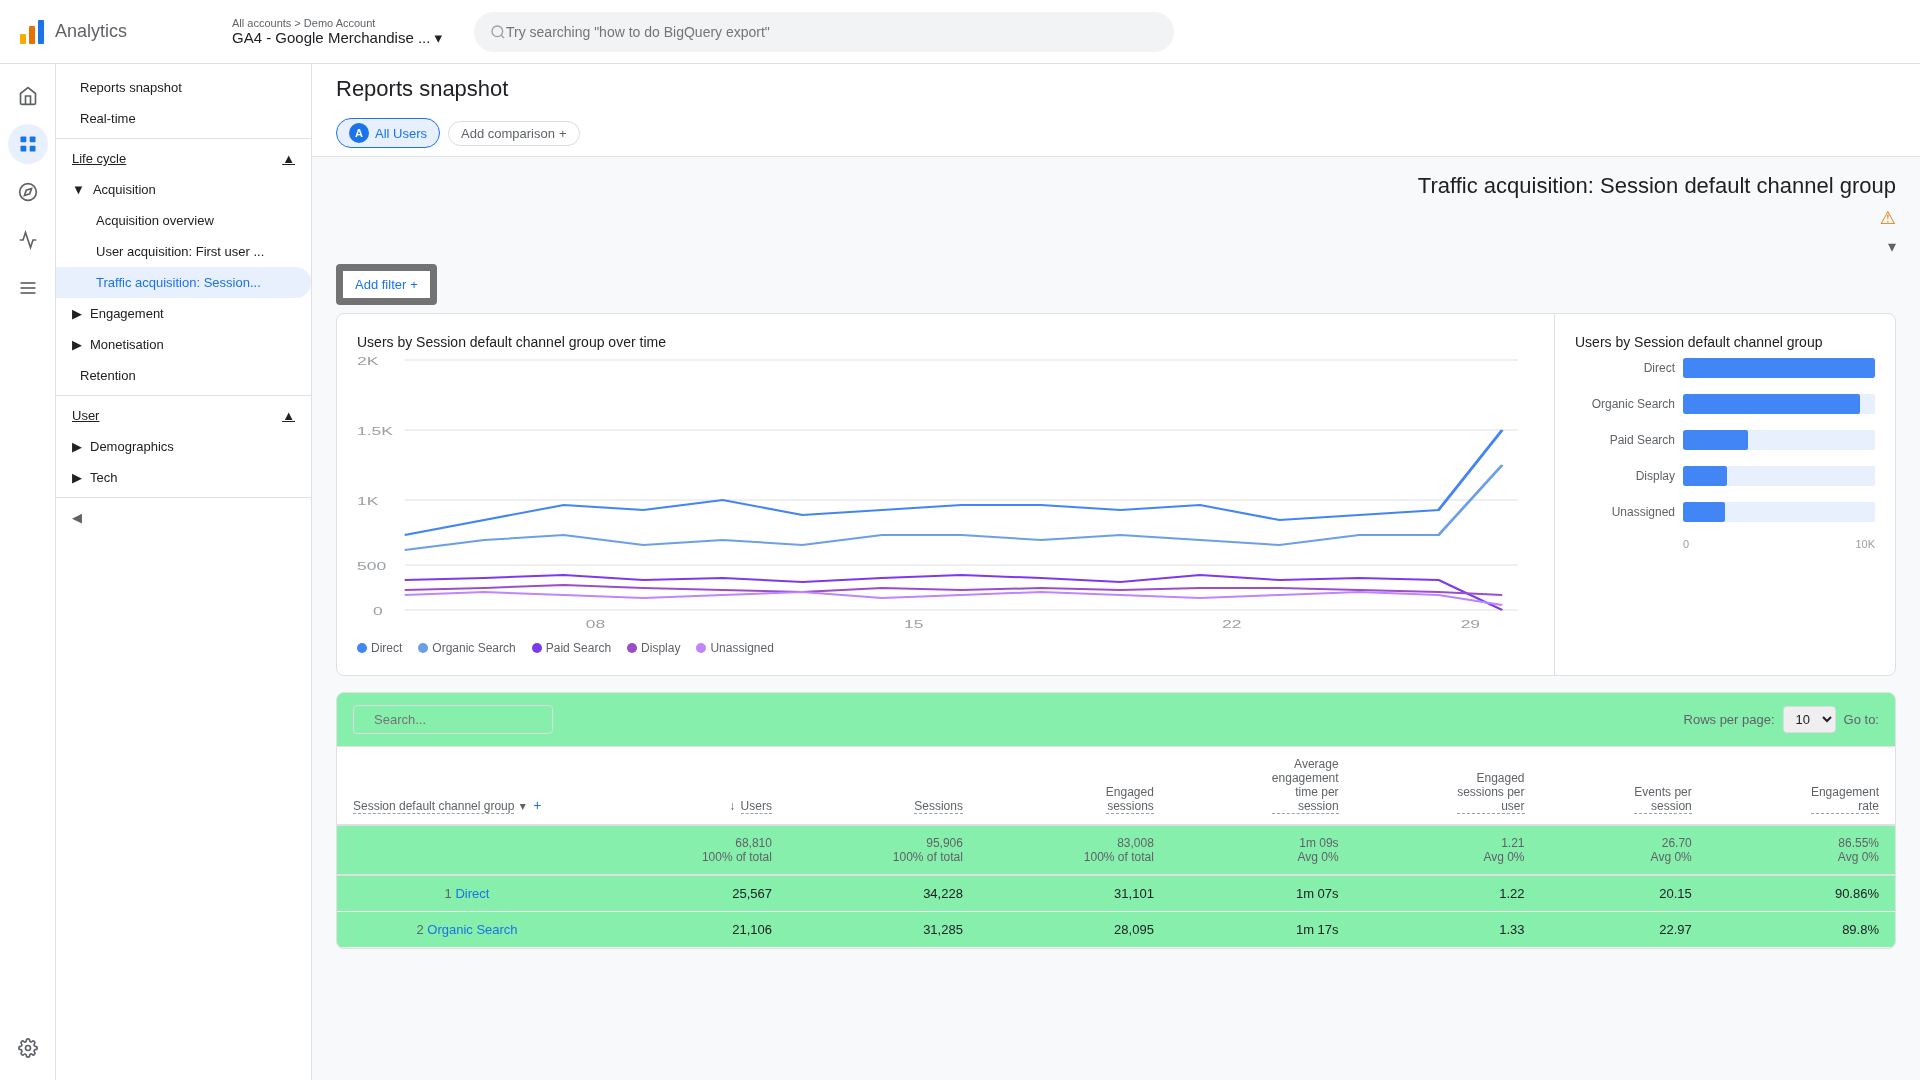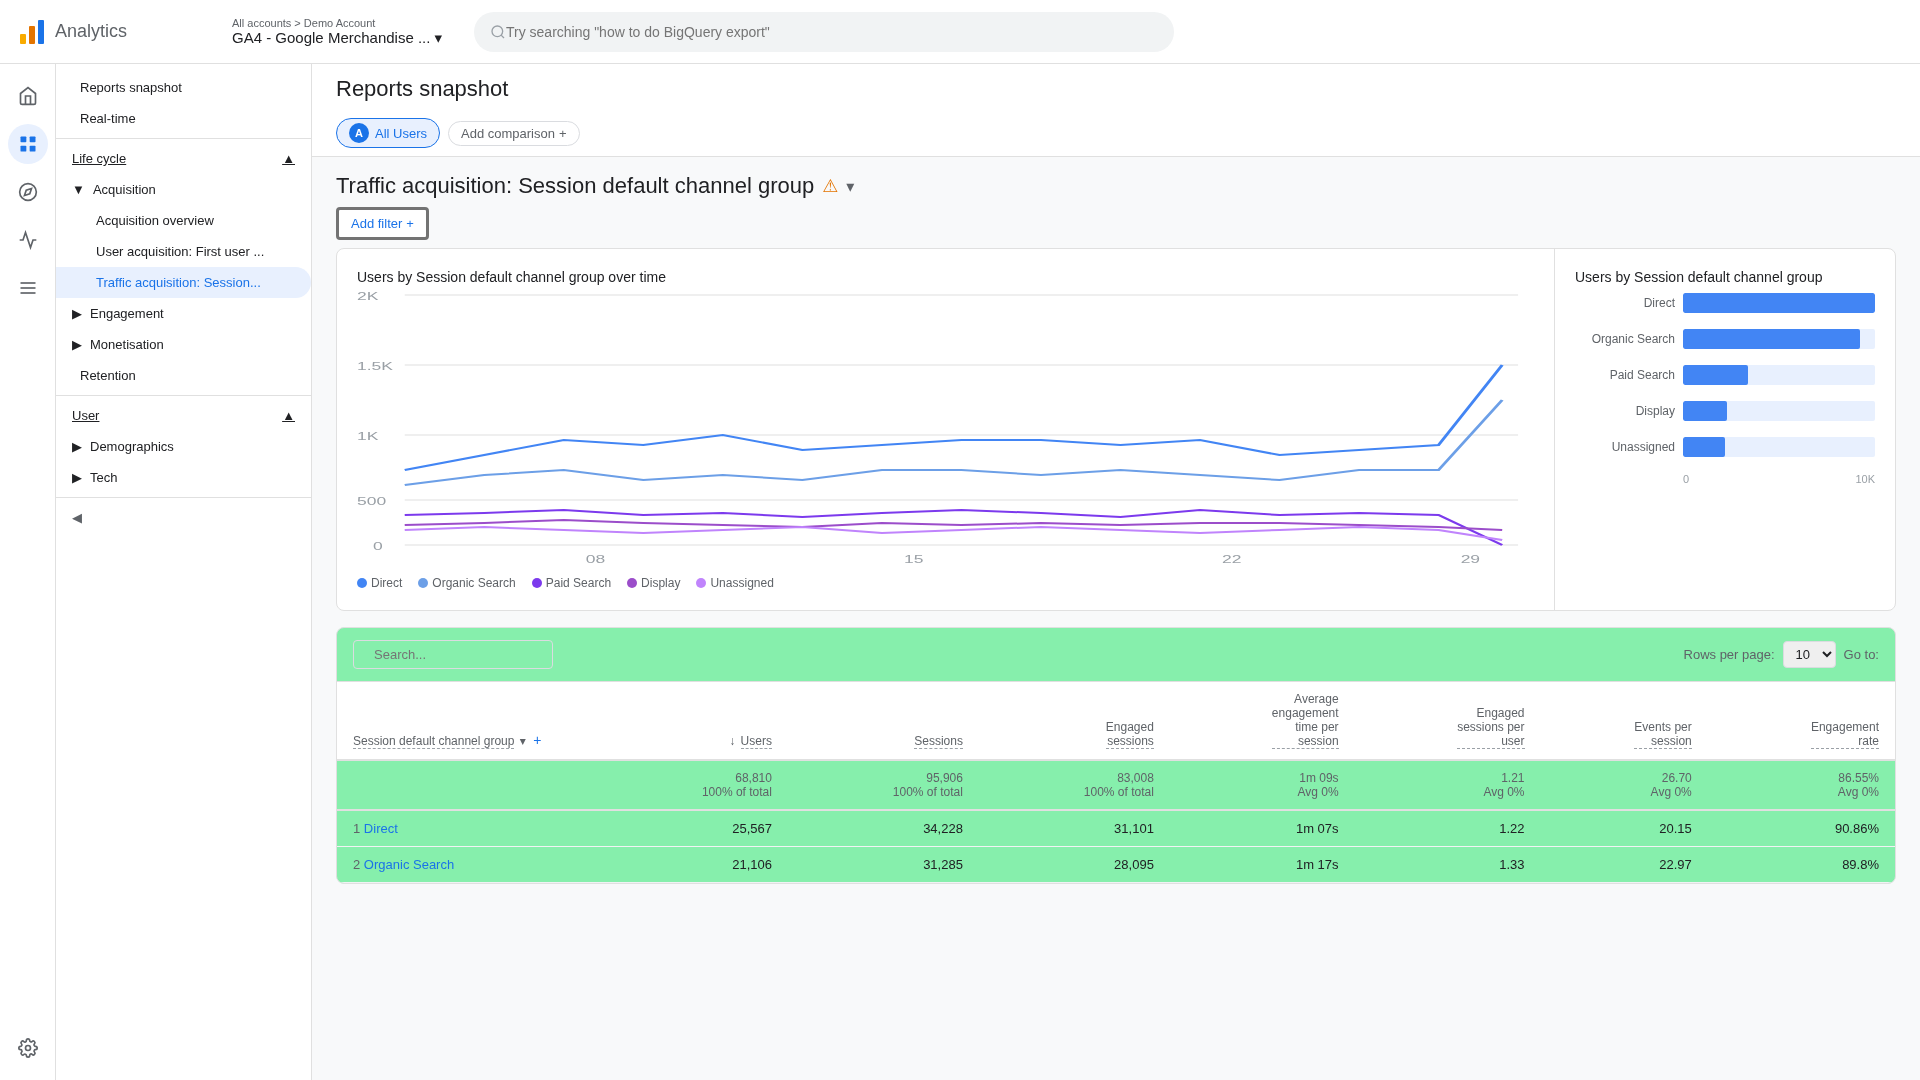--- a/index.html
+++ b/index.html
@@ -87,27 +87,27 @@
     }
     .add-comparison-btn {
       display: flex; align-items: center; gap: 4px;
       border: 1px solid #dadce0; border-radius: 16px;
       padding: 4px 12px; font-size: 13px; color: #5f6368; cursor: pointer;
       background: #fff;
     }
 
     
     .page-title-area { padding: 16px 24px 8px; background: #f8f9fa; }
-    .page-title-row { display: flex; align-items: center; gap: 8px; margin-bottom: 8px; }
+    .page-title-row { display: flex; align-items: flex-end; gap: 8px; margin-bottom: 8px; flex-direction: column; }
     .page-title { font-size: 22px; font-weight: 400; color: #202124; }
     .warning-icon { color: #e37400; font-size: 18px; }
     .dropdown-arrow { color: #5f6368; cursor: pointer; font-size: 16px; }
     .add-filter-btn {
       display: flex; align-items: center; gap: 4px;
-      border: 3px solid #737373; border-radius: 4px;
+      border: 7px solid #737373; border-radius: 4px;
       padding: 6px 12px; font-size: 13px; color: #1a73e8;
       cursor: pointer; background: #fff;
     }
 
     
     .charts-section { display: flex; gap: 0; margin: 0 24px 16px; background: #fff; border: 1px solid #e0e0e0; border-radius: 8px; overflow: hidden; }
     .line-chart-area { flex: 1; padding: 20px; border-right: 1px solid #e0e0e0; }
     .bar-chart-area { width: 340px; padding: 20px; }
     .chart-title { font-size: 14px; color: #202124; font-weight: 500; }
 
@@ -136,21 +136,21 @@
     table { width: 100%; border-collapse: collapse; font-size: 13px; }
     thead tr { background: #fff; }
     th {
       padding: 10px 16px; text-align: right; font-weight: 500;
       color: #5f6368; border-bottom: 2px solid #e0e0e0;
       font-size: 12px; vertical-align: bottom;
     }
     th:first-child { text-align: left; }
     th .col-title { border-bottom: 1px dashed #9aa0a6; display: inline-block; }
     td { padding: 10px 16px; text-align: right; border-bottom: 1px solid #f1f3f4; color: #202124; }
-    td:first-child { text-align: left; }
+    td:first-child { text-align: center; }
     .total-row td { color: #5f6368; font-size: 12px; border-bottom: 2px solid #e0e0e0; }
     .rank-cell { color: #5f6368; width: 32px; }
     .channel-name { color: #1a73e8; cursor: pointer; }
     .sort-icon { color: #5f6368; margin-right: 2px; }
     .add-dim-btn { color: #1a73e8; cursor: pointer; margin-left: 4px; font-size: 14px; }
     .dim-dropdown { color: #5f6368; cursor: pointer; margin-left: 2px; }
 
     
     ::-webkit-scrollbar { width: 6px; height: 6px; }
     ::-webkit-scrollbar-track { background: #f1f3f4; }

